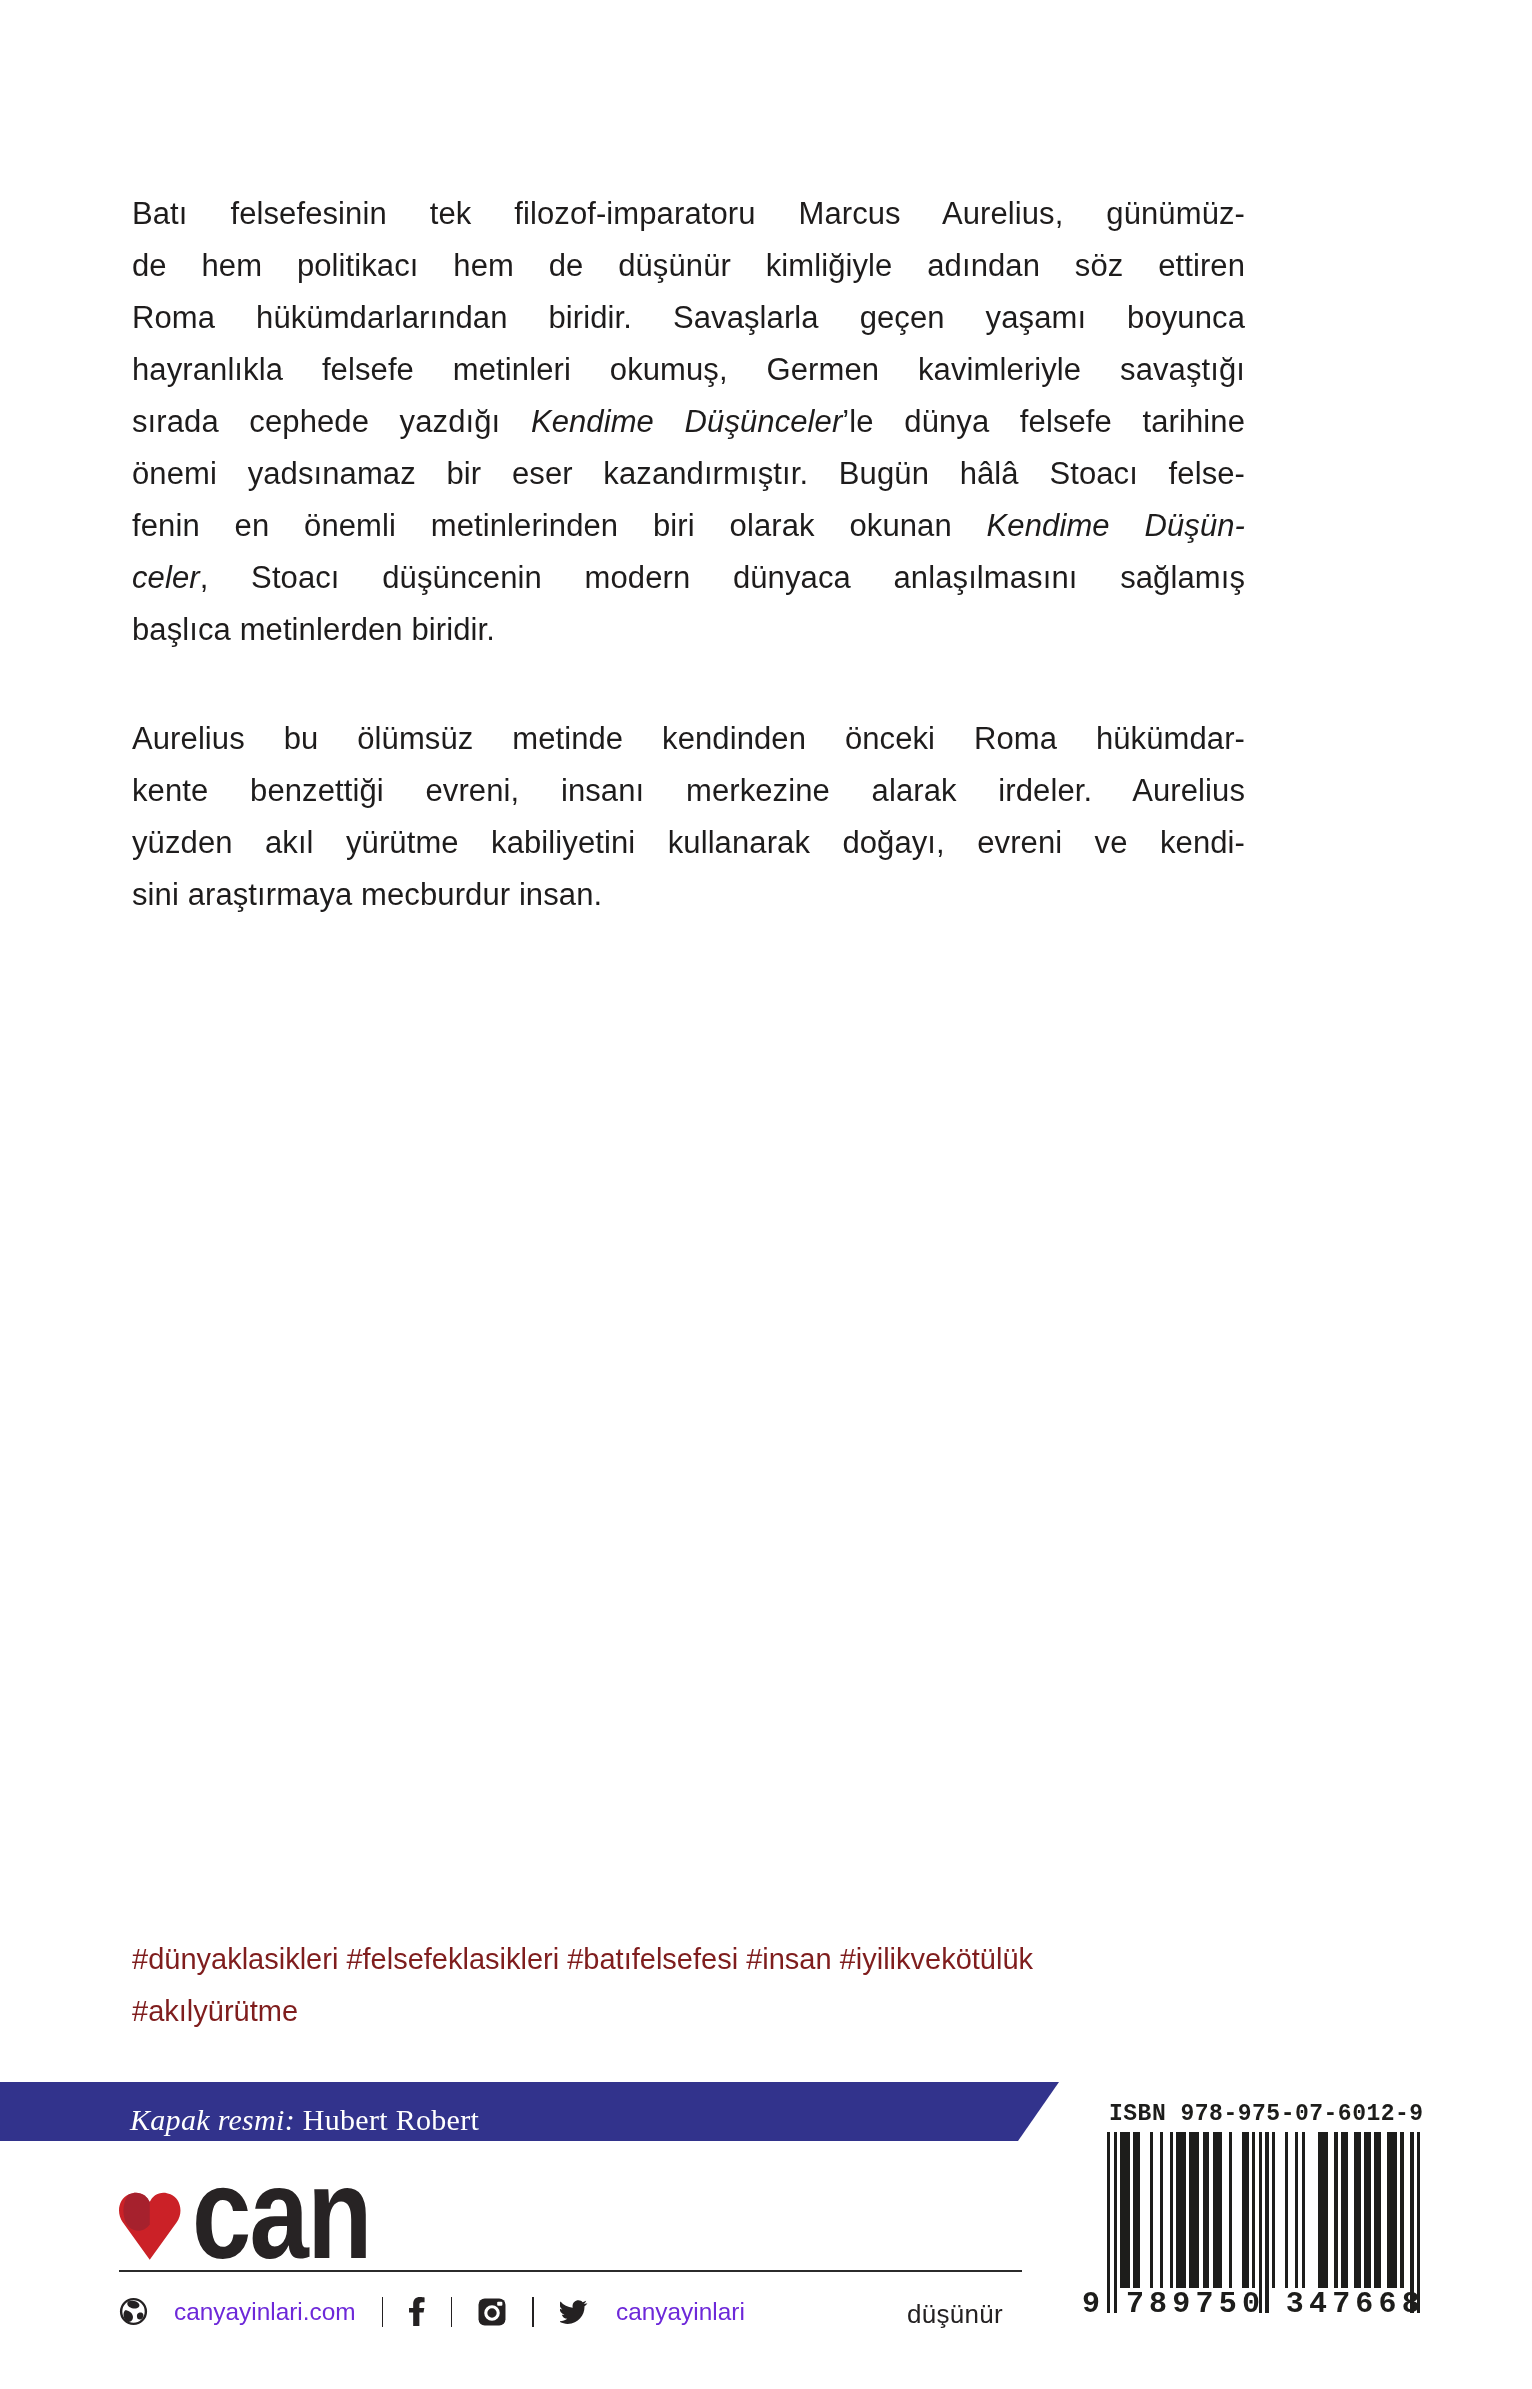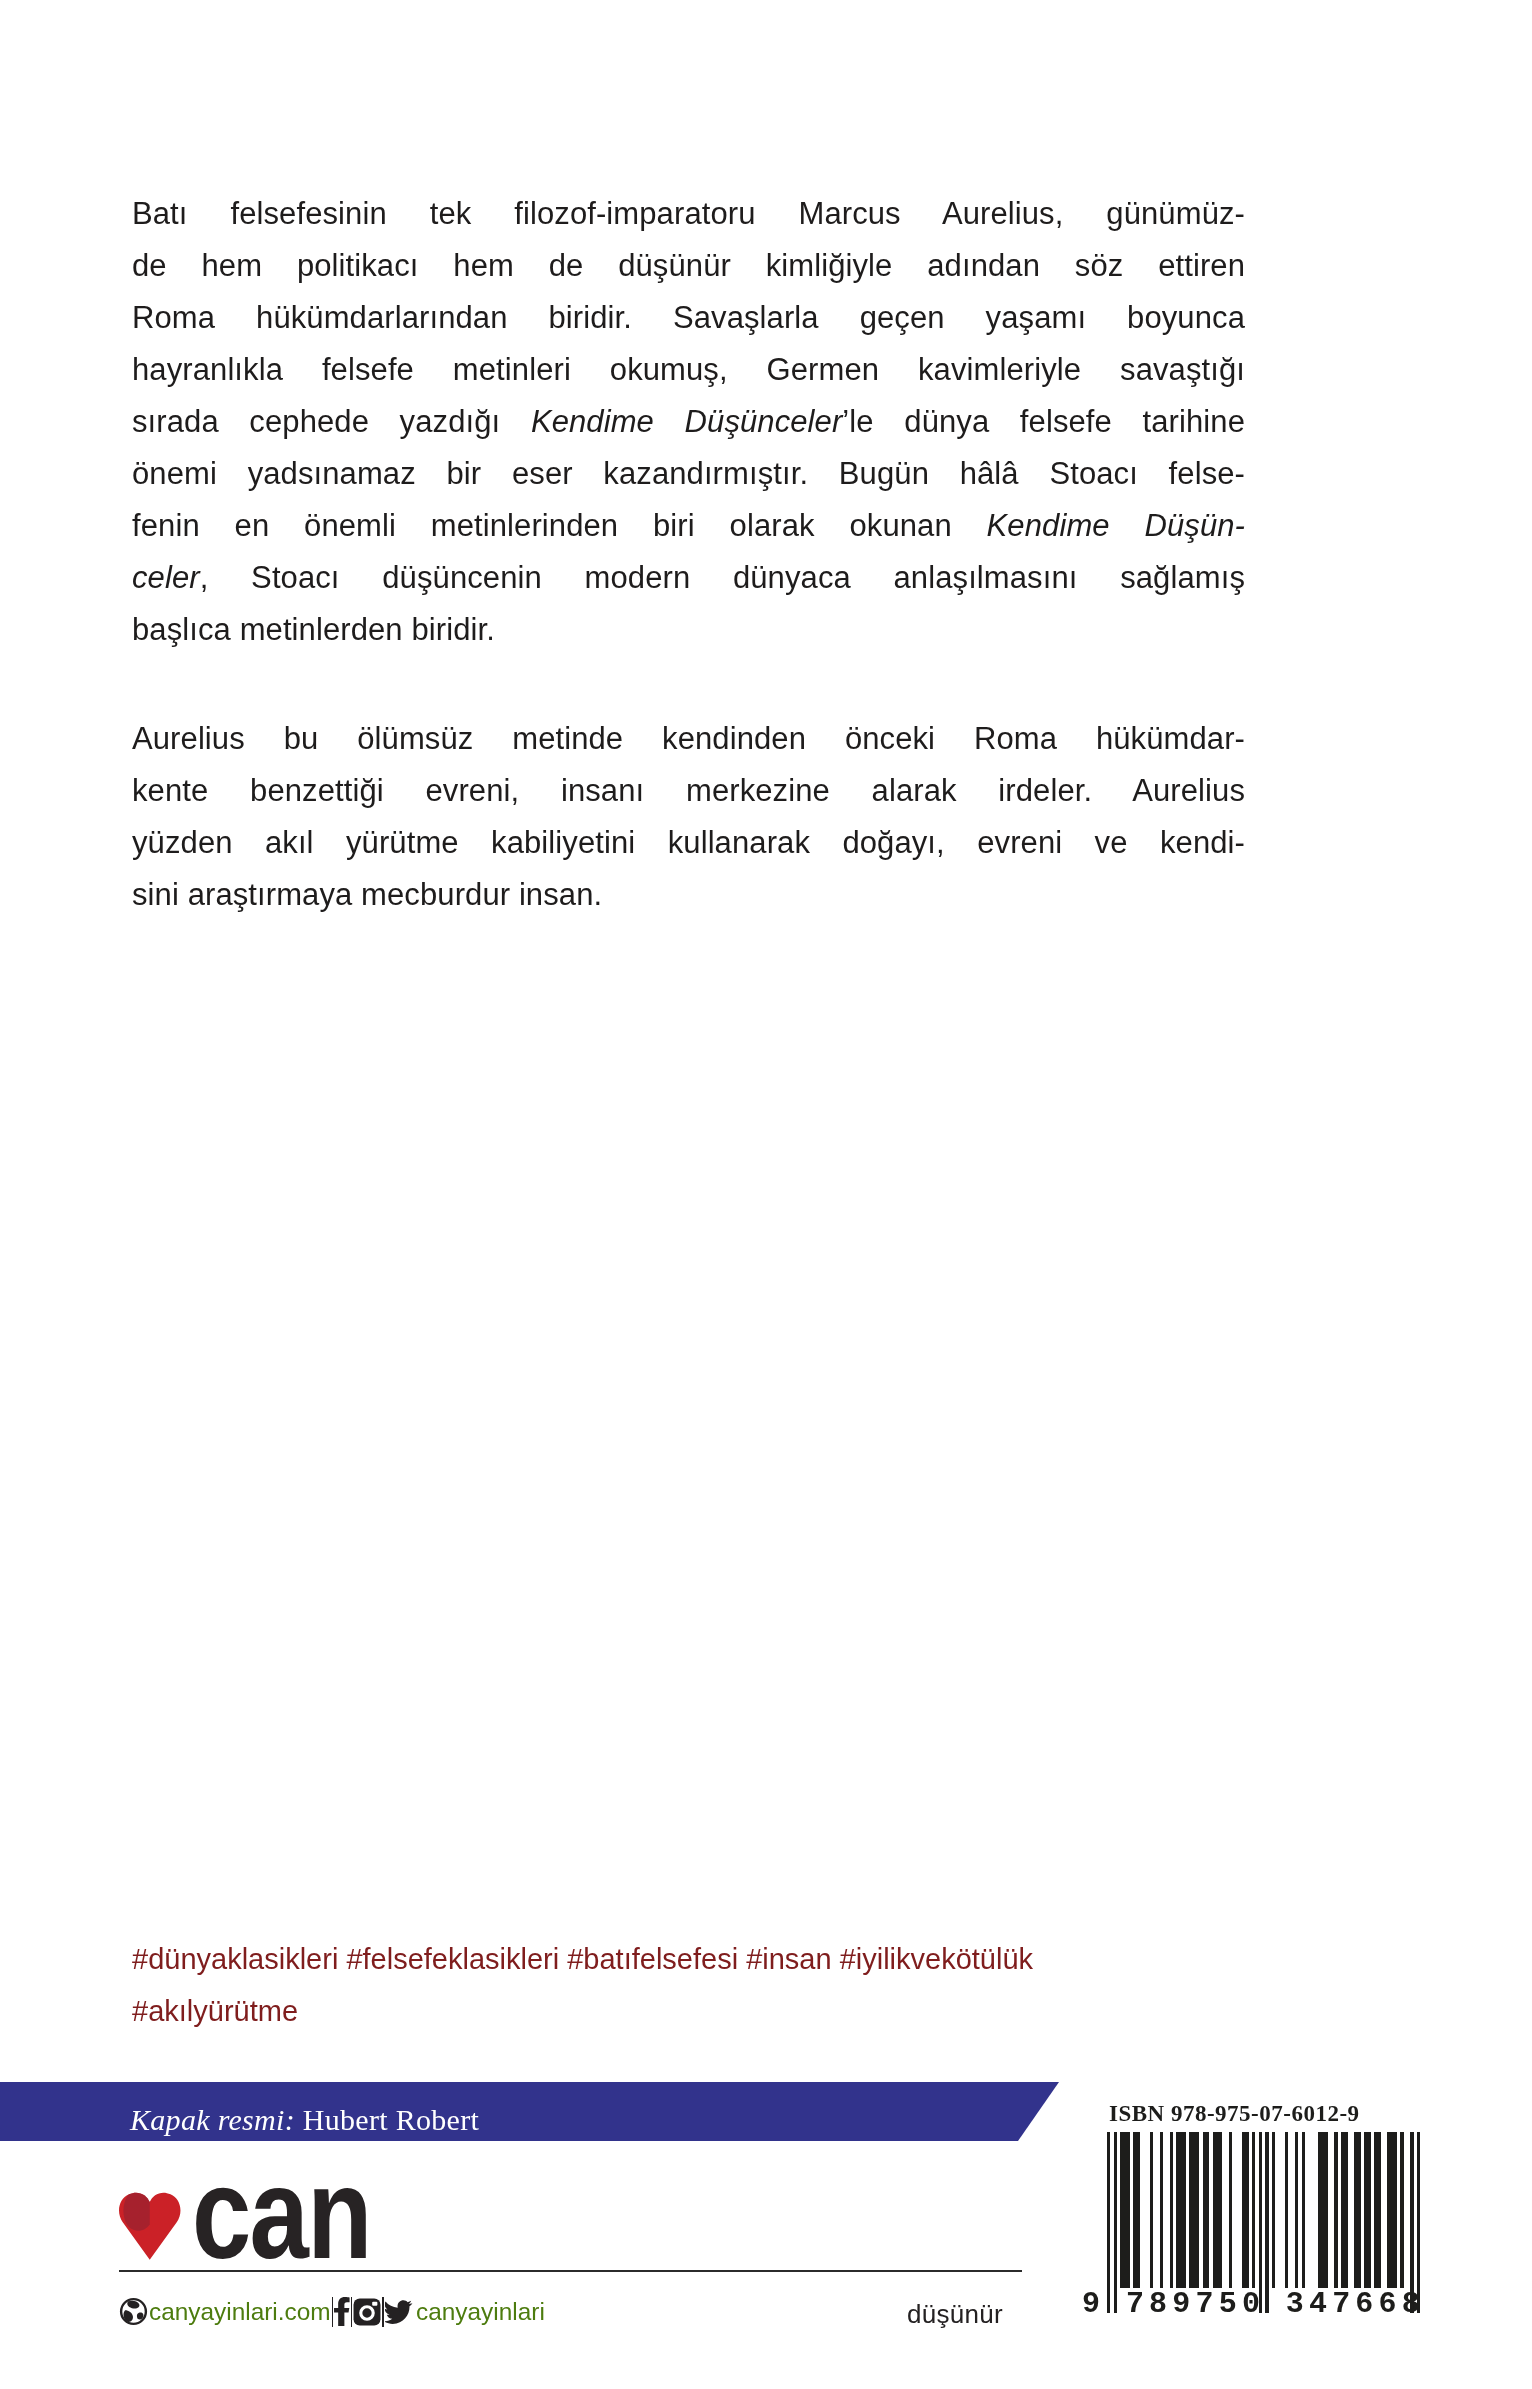--- a/index.html
+++ b/index.html
@@ -52,33 +52,33 @@
     letter-spacing:-2.1px;color:#272324;
     transform:scaleX(.82);transform-origin:left top;
   }
   
   #footer-rule{
     position:absolute;left:119px;top:2270px;width:903px;height:2.1px;
     background:#2b2b2b;
   }
   #footer{
     position:absolute;left:119px;top:2295px;height:33px;
-    display:flex;align-items:center;column-gap:1px;
-    font-size:24.4px;color:#4d7c0f;
+    display:flex;align-items:center;column-gap:26px;
+    font-size:24.4px;color:#6d28d9;
   }
   .sep{width:1.6px;height:30px;background:#242122;}
   .icon{display:flex;align-items:center;justify-content:center;}
   #category{
     position:absolute;left:907px;top:2299px;
     font-size:26px;color:#242122;letter-spacing:0.3px;
   }
   
   #isbn-label{
     position:absolute;left:1109px;top:2101px;
-    font-family:Liberation Serif, serif;
+    font-family:Liberation Mono, monospace;
     font-size:23px;font-weight:700;color:#1d1d1b;letter-spacing:0.5px;
     white-space:nowrap;
   }
   #barcode{
     position:absolute;left:1107px;top:2132px;width:315px;height:181px;
     display:flex;align-items:flex-start;
   }
   .bc-mod{width:3.3px;height:156px;flex:none;}
   .bc-mod.on{background:#1d1d1b;}
   .bc-mod.on.guard{height:181px;}

